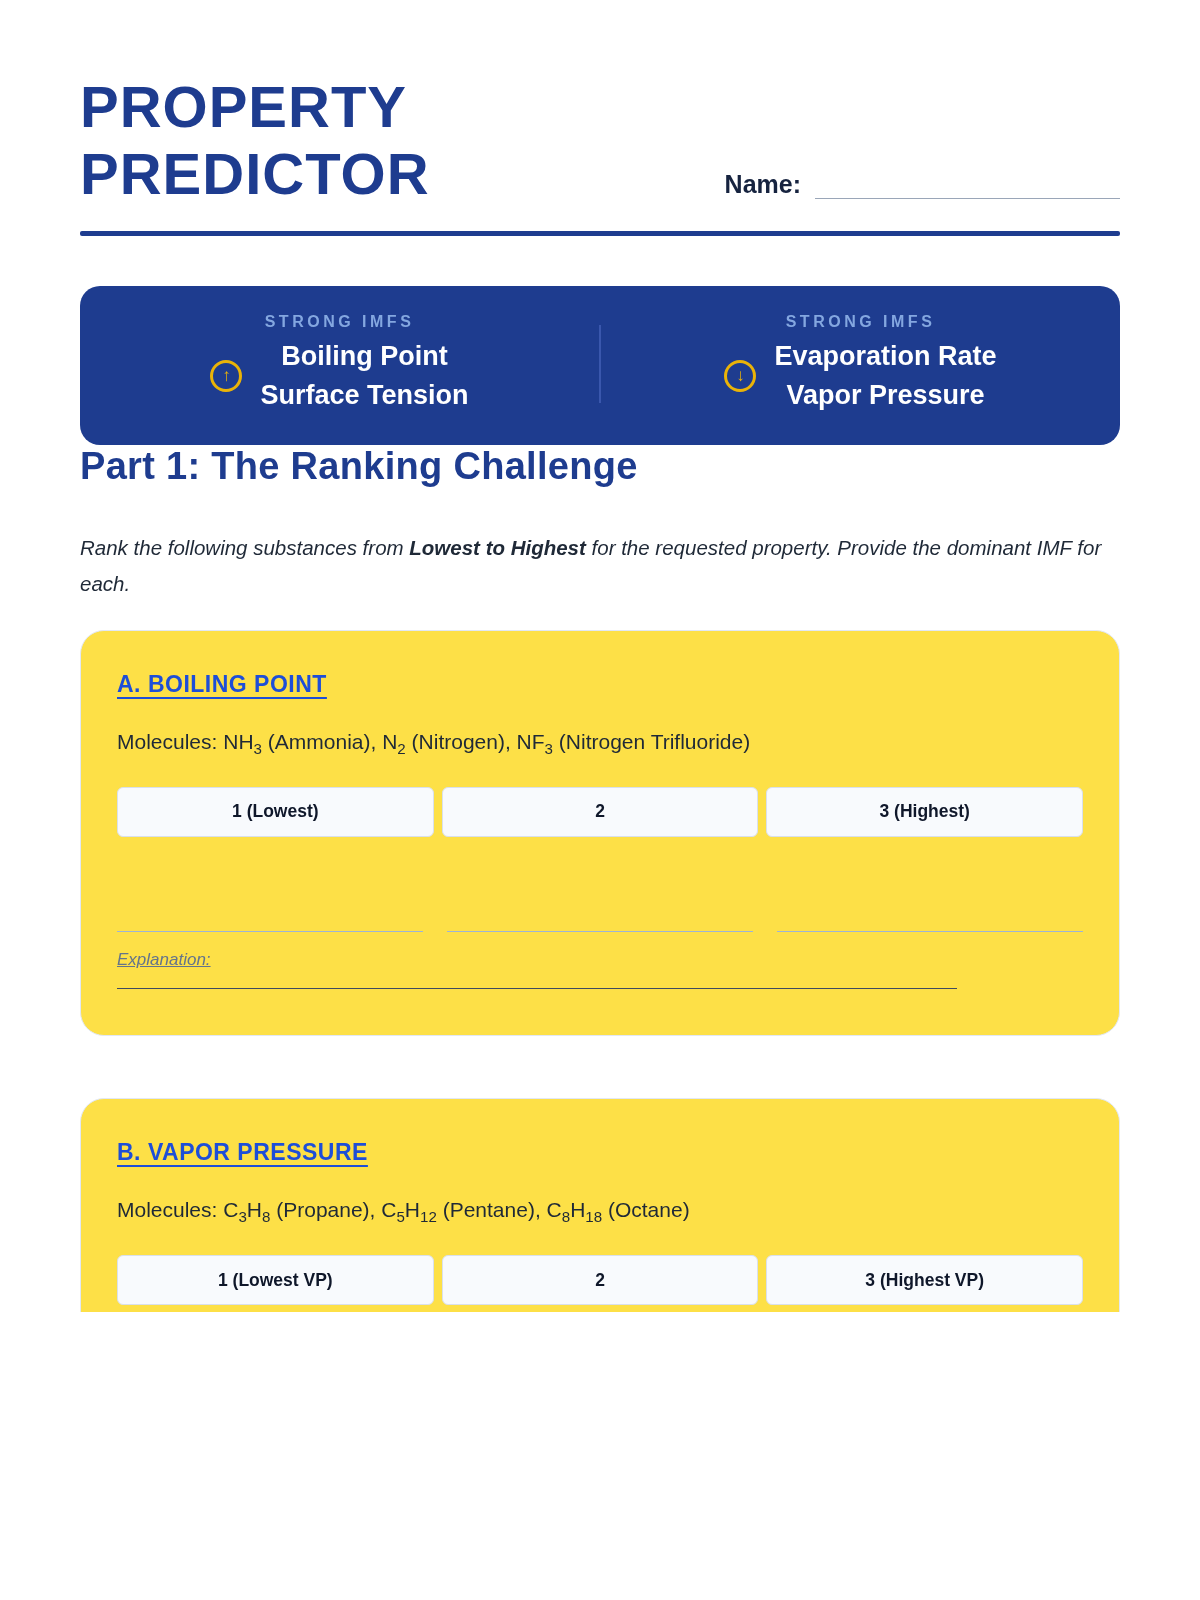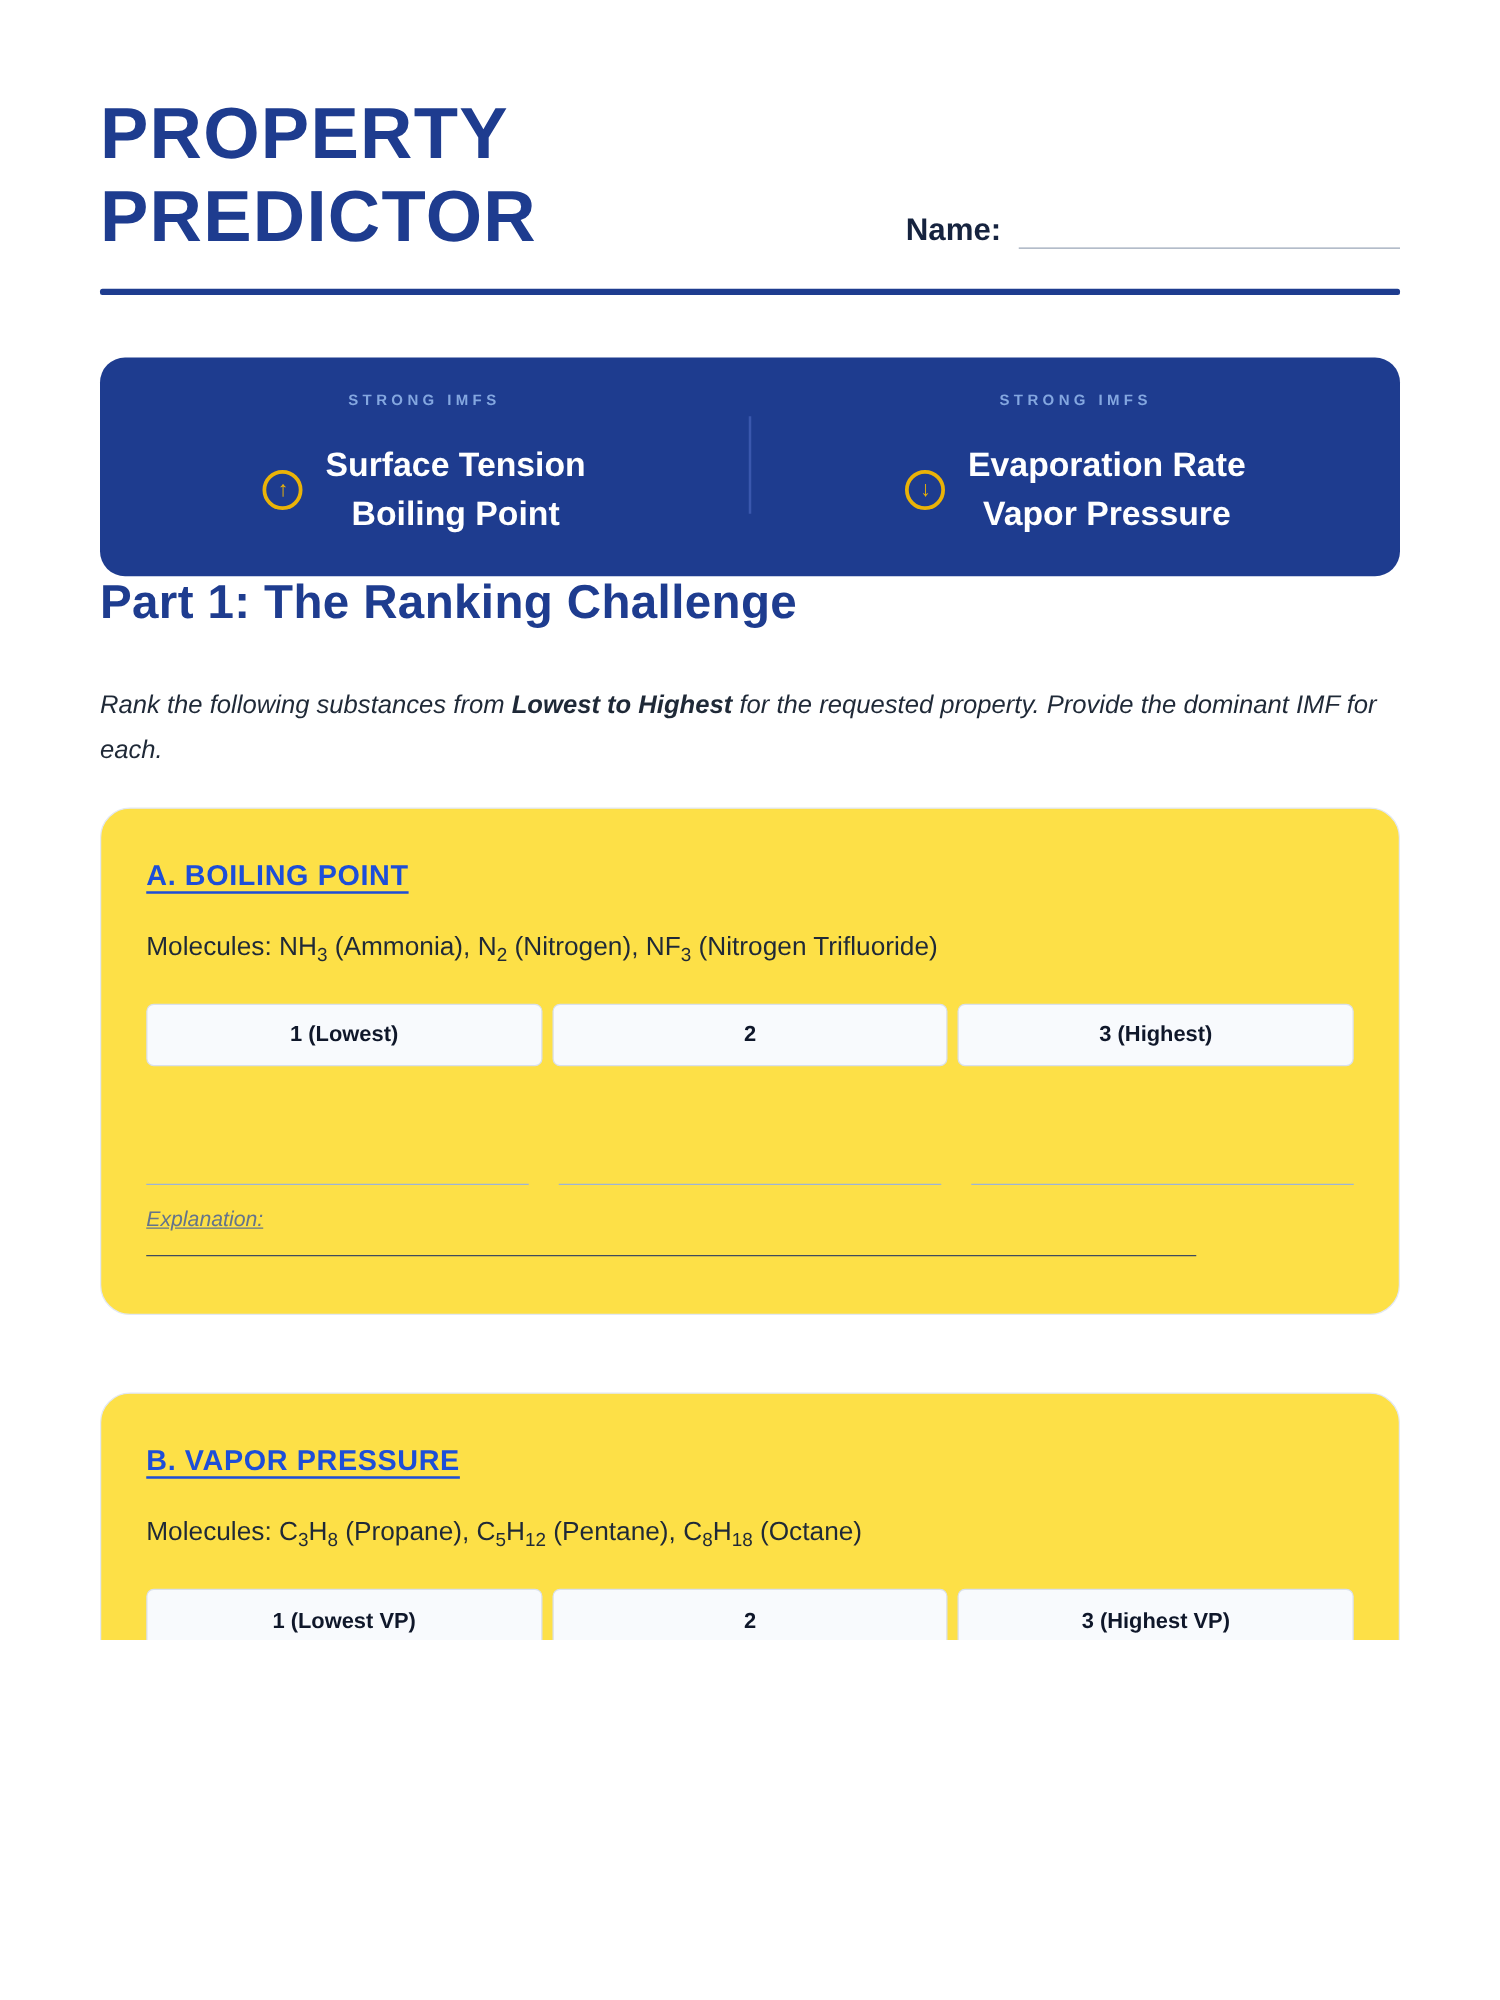--- a/index.html
+++ b/index.html
@@ -30,21 +30,21 @@
   .name-line{display:inline-block;width:305px;border-bottom:1.5px solid #9aa6b8;height:30px;margin-left:14px;}
   .rule{margin-top:24px;height:5px;background:var(--primary);border-radius:2px;}
 
   
   .imf-banner{
     margin-top:50px;background:var(--primary);border-radius:20px;
     display:flex;align-items:stretch;padding:27px 0 31px 0;
   }
   .imf-half{flex:1;display:flex;flex-direction:column;align-items:center;justify-content:center;}
   .imf-divider{width:2px;background:#3a57ad;align-self:center;height:78px;}
-  .imf-tag{color:#84a7e0;font-size:12px;font-weight:700;letter-spacing:3.5px;margin-bottom:26px;}
+  .imf-tag{color:#84a7e0;font-size:16px;font-weight:700;letter-spacing:3.5px;margin-bottom:6px;}
   .imf-main{display:flex;align-items:center;gap:18px;}
   .imf-icon{
     width:32px;height:32px;border:3px solid var(--gold);border-radius:50%;
     color:var(--gold);font-size:17px;font-weight:700;
     display:flex;align-items:center;justify-content:center;flex-shrink:0;
   }
   .imf-lines{color:#fff;font-weight:700;font-size:27px;line-height:1.42;text-align:center;}
 
   
   .part-heading{font-size:38px;font-weight:800;color:var(--primary);letter-spacing:0.3px;}
@@ -95,22 +95,22 @@
   </div>
 
   <div class="rule"></div>
 
   <div class="imf-banner">
     <div class="imf-half">
       <div class="imf-tag">STRONG IMFS</div>
       <div class="imf-main">
         <span class="imf-icon">↑</span>
         <div class="imf-lines">
+          <div>Boiling Point</div>
           <div>Surface Tension</div>
-          <div>Boiling Point</div>
         </div>
       </div>
     </div>
     <div class="imf-divider"></div>
     <div class="imf-half">
       <div class="imf-tag">STRONG IMFS</div>
       <div class="imf-main">
         <span class="imf-icon">↓</span>
         <div class="imf-lines">
           <div>Evaporation Rate</div>

